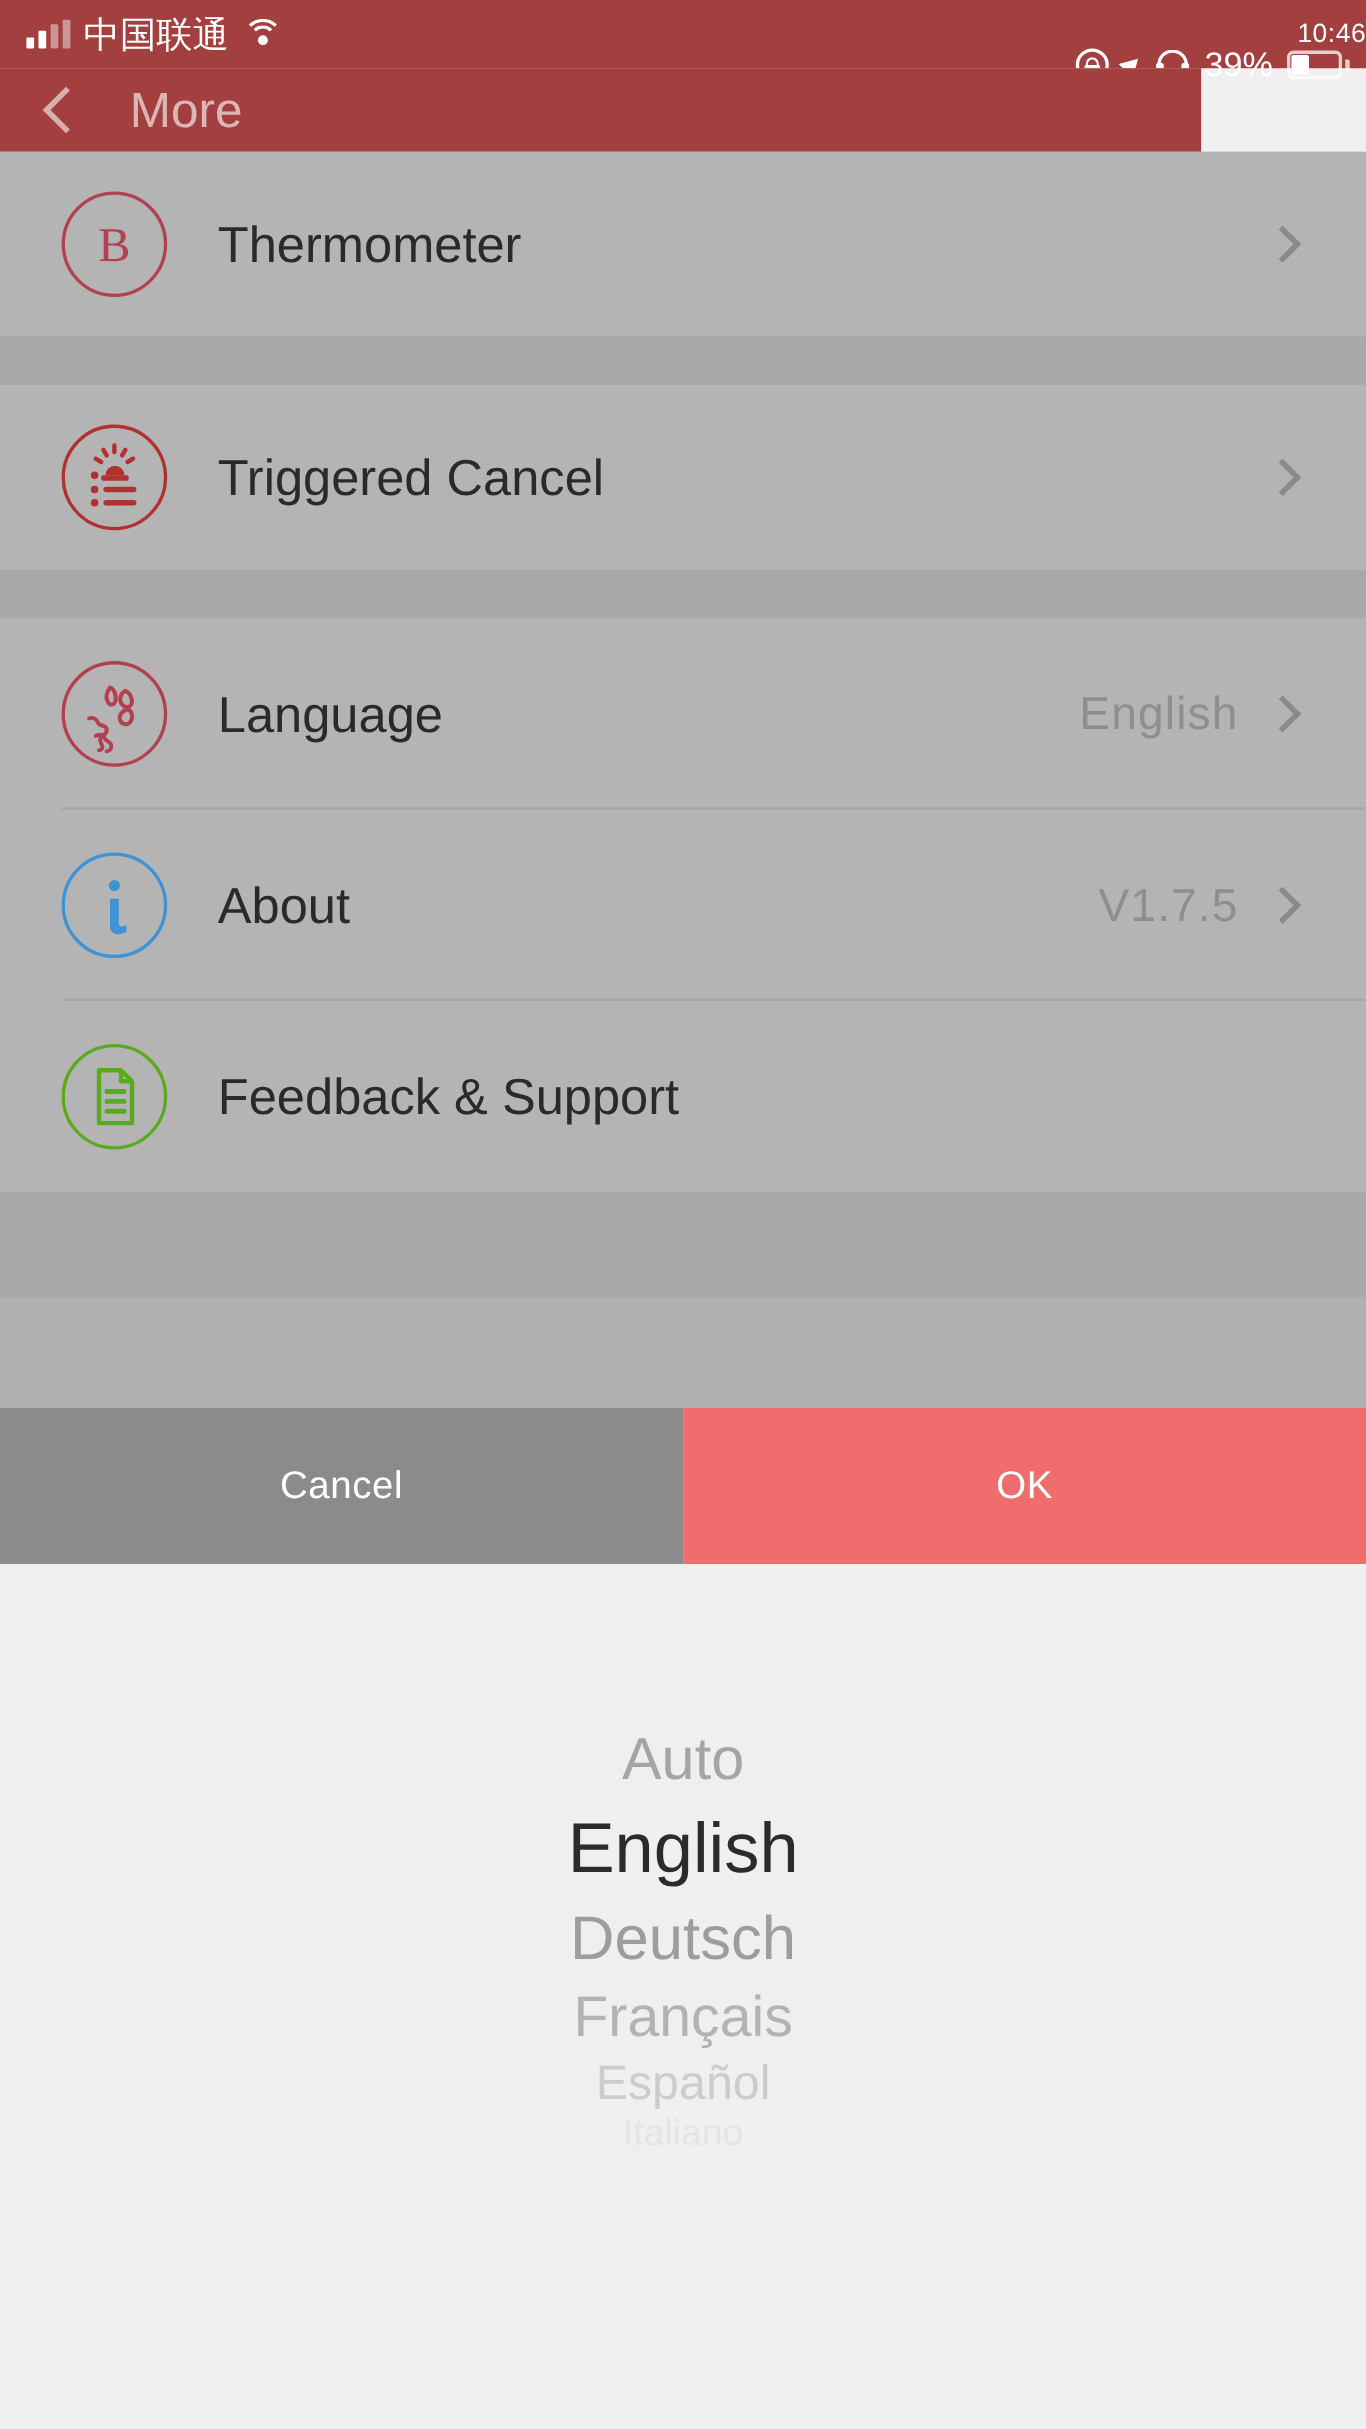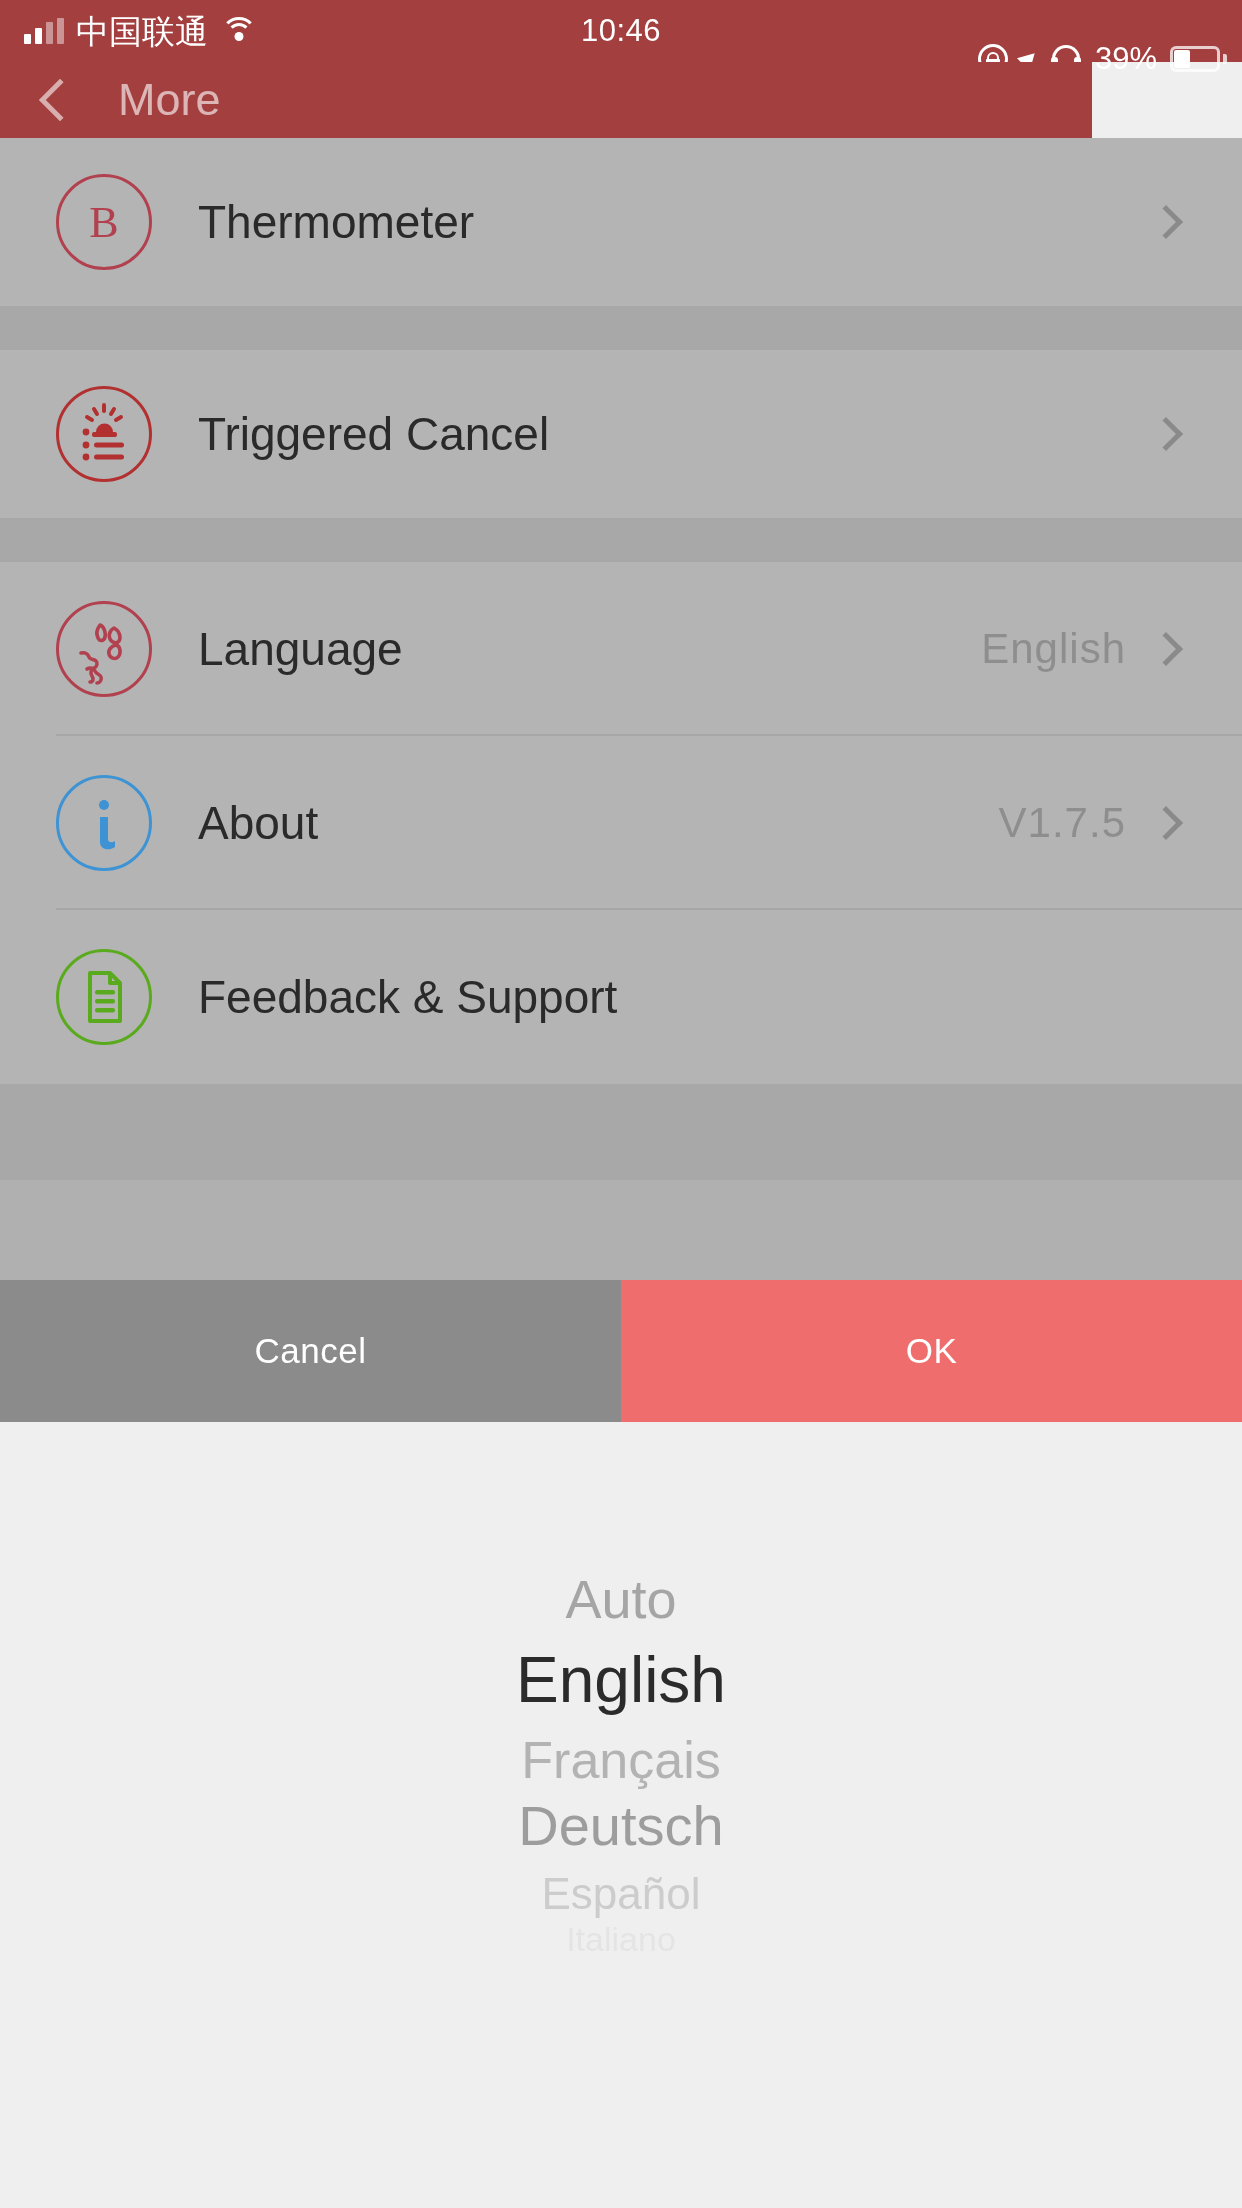--- a/index.html
+++ b/index.html
@@ -42,22 +42,22 @@
     border-left-color:transparent; border-right-color:transparent;
     border-radius:50%;
   }
   .wifi-ico span:nth-child(1){ width:36px; height:36px; top:0px; }
   .wifi-ico span:nth-child(2){ width:24px; height:24px; top:6px; }
   .wifi-ico span:nth-child(3){
     width:9px; height:9px; top:15px; background:#fff;
     border:none; border-radius:50% 50% 50% 50%;
   }
   .sb-time {
-    position:absolute; left:0; right:0; text-align:center;
-    font-size:31px; font-weight:400; letter-spacing:0.5px;
+    position:absolute; left:0; right:0; text-align:right;
+    font-size:24px; font-weight:400; letter-spacing:0.5px;
   }
   .sb-right {
     position:absolute; right:22px; top:0; height:62px;
     display:flex; align-items:center; gap:13px;margin-top:28px;
   }
   .ico-rotlock { position:relative; width:30px; height:30px; }
   .ico-rotlock .ring {
     position:absolute; inset:0; border:3px solid #fff; border-radius:50%;
   }
   .ico-rotlock .lk {
@@ -379,20 +379,20 @@
 
   <div class="btnbar">
     <div class="btn btn-cancel">Cancel</div>
     <div class="btn btn-ok">OK</div>
   </div>
 
   <div class="picker">
     <div class="wheel">
       <div class="wopt o0">Auto</div>
       <div class="wopt o1">English</div>
+      <div class="wopt o2">Deutsch</div>
       <div class="wopt o3">Français</div>
-      <div class="wopt o2">Deutsch</div>
       <div class="wopt o4">Español</div>
       <div class="wopt o5">Italiano</div>
     </div>
   </div>
 
 </div>
 
 </body></html>

